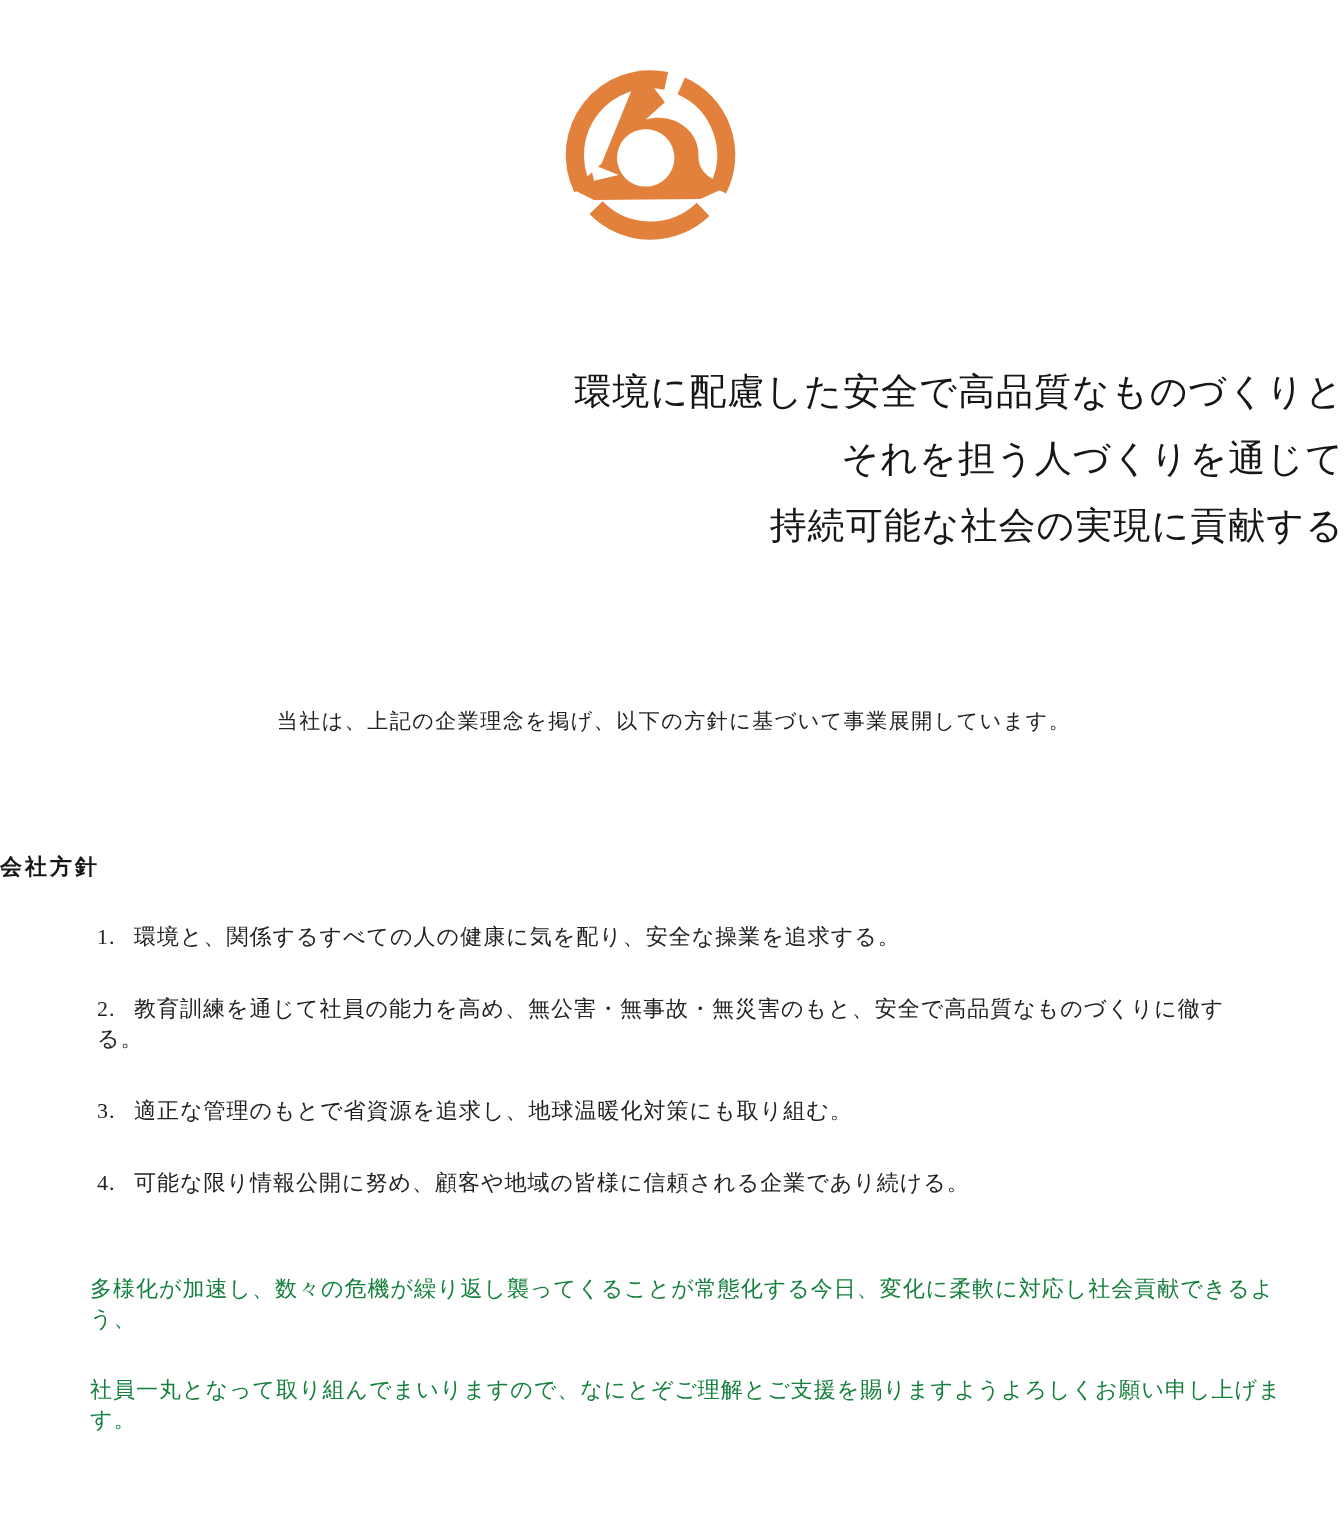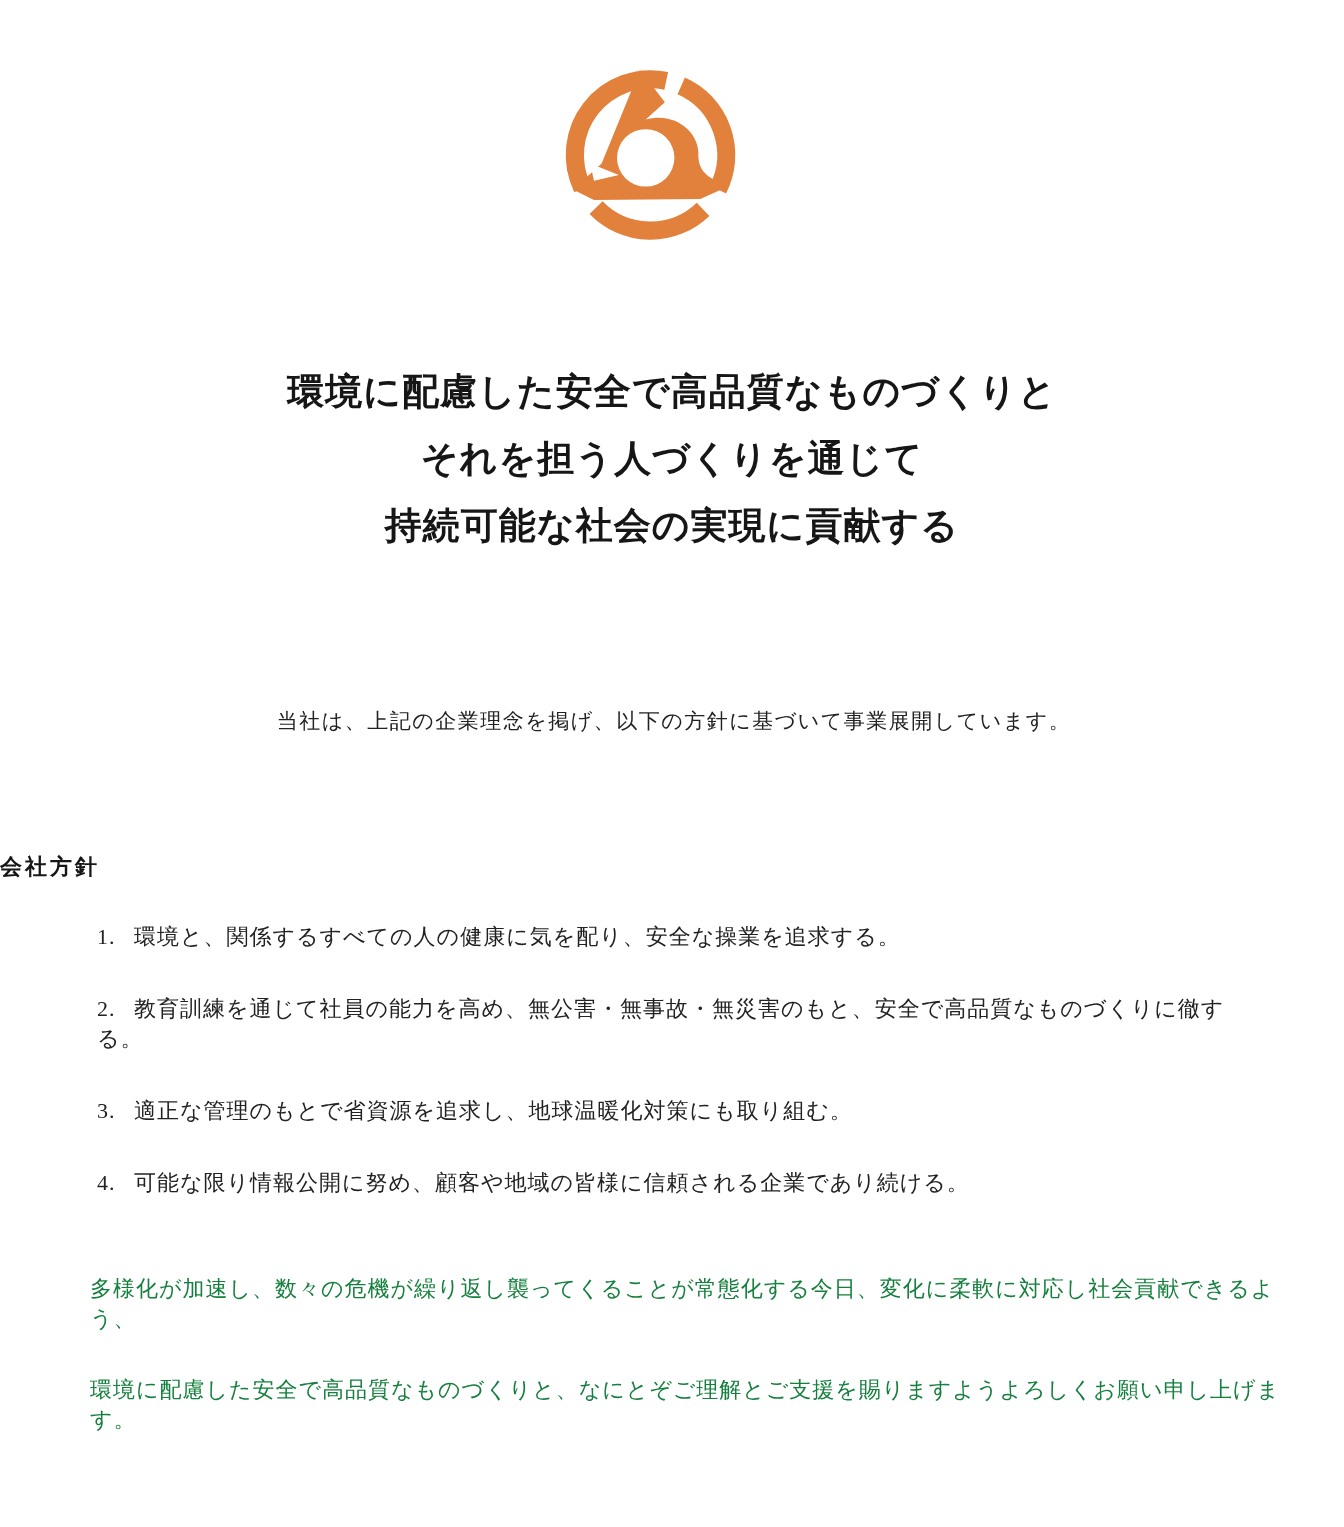--- a/index.html
+++ b/index.html
@@ -24,24 +24,24 @@
     width: 100%;
     display: flex;
     justify-content: center;
   }
   .logo-wrap svg {
     display: block;
     margin-right: 44px; 
   }
   .philosophy {
     margin-top: 112px;
-    text-align: center;
+    text-align: right;
     font-family: "Liberation Sans", "DejaVu Sans", sans-serif;
     font-size: 37px;
-    font-weight: 700;
+    font-weight: 400;
     line-height: 67px;
     letter-spacing: 1px;
     color: #161616;
   }
   .intro {
     margin: 145px 0 0 4px;
     text-align: center;
     font-size: 21px;
     letter-spacing: 1.5px;
     line-height: 34px;
@@ -139,16 +139,16 @@
     <div class="policy-item">
       <span class="num">3.</span><span>適正な管理のもとで省資源を追求し、地球温暖化対策にも取り組む。</span>
     </div>
     <div class="policy-item">
       <span class="num">4.</span><span>可能な限り情報公開に努め、顧客や地域の皆様に信頼される企業であり続ける。</span>
     </div>
   </div>
 
   <div class="closing">
     <p>多様化が加速し、数々の危機が繰り返し襲ってくることが常態化する今日、変化に柔軟に対応し社会貢献できるよう、</p>
-    <p>環境に配慮した安全で高品質なものづくりと、なにとぞご理解とご支援を賜りますようよろしくお願い申し上げます。</p>
+    <p>社員一丸となって取り組んでまいりますので、なにとぞご理解とご支援を賜りますようよろしくお願い申し上げます。</p>
   </div>
 
 </div>
 
 </body></html>

